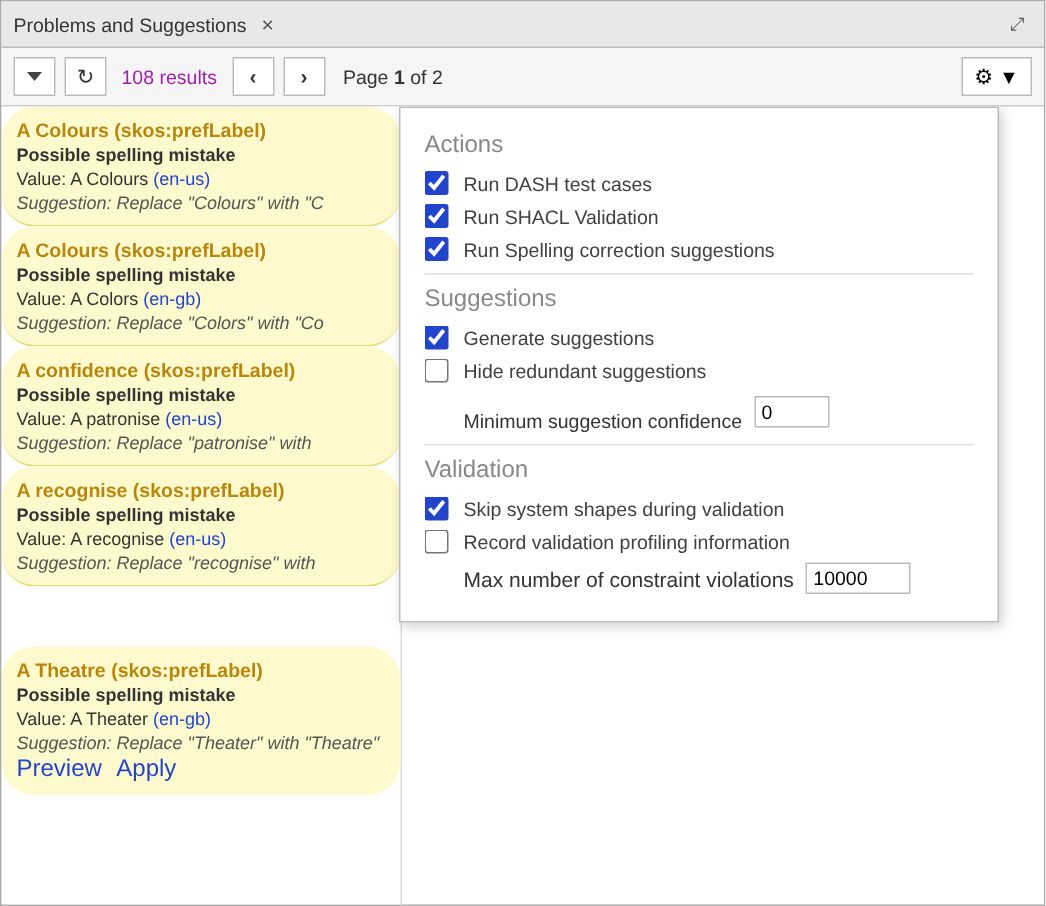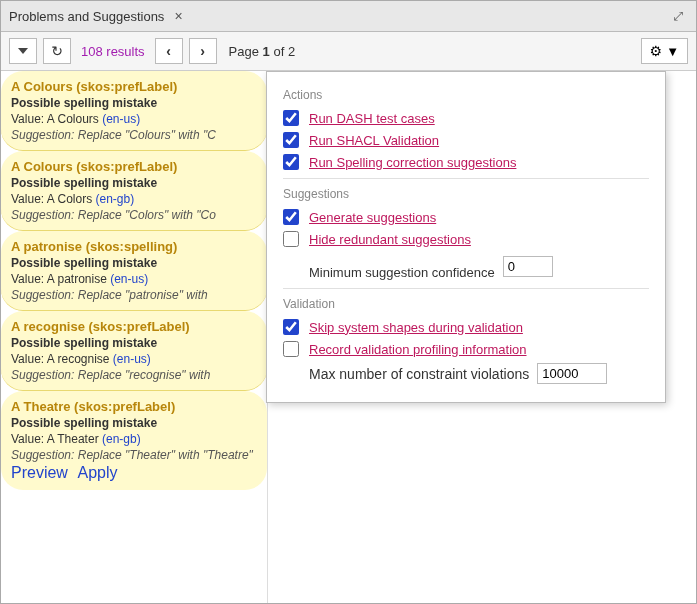--- a/index.html
+++ b/index.html
@@ -80,21 +80,21 @@
       border-right: 1px solid #ddd;
     }
 
     .list-item {
       background: #fffacd;
       border-bottom: 1px solid #e8d870;
       padding: 8px 10px;
       cursor: pointer;
       border-radius: 22px;
     }
-    .list-item:last-child { border-bottom: none; }
+    .list-item:last-child { border-bottom: none; margin-top: 40px; }
     .list-item-title { color: #b8860b; font-weight: bold; font-size: 13px; margin-bottom: 2px; }
     .list-item-subtitle { font-weight: bold; font-size: 12px; color: #333; margin-bottom: 2px; }
     .list-item-value { font-size: 12px; color: #333; margin-bottom: 2px; }
     .list-item-value .lang { color: #2244cc; }
     .list-item-suggestion { font-size: 12px; color: #555; }
     .list-item-suggestion em { font-style: italic; }
     .list-item-links { margin-top: 2px; }
     .list-item-links a { color: #2244cc; font-size: 16px; cursor: pointer; margin-right: 6px; }
 
     
@@ -104,36 +104,35 @@
       left: 265px;
       width: 400px;
       background: #fff;
       border: 1px solid #bbb;
       box-shadow: 2px 2px 8px rgba(0,0,0,0.2);
       z-index: 10;
       padding: 12px 16px;
     }
 
     .dropdown-section-title {
-      font-size: 12px;
+      font-size: 16px;
       color: #888;
       margin-bottom: 8px;
       margin-top: 4px;
     }
     .dropdown-item {
       display: flex;
       align-items: center;
       margin-bottom: 6px;
       gap: 10px;
     }
     .dropdown-item label {
       font-size: 13px;
-      color: #be185d;
-      cursor: pointer;
-      text-decoration: underline;
+      color: #404040;
+      cursor: pointer;
     }
     .dropdown-item input[type="checkbox"] {
       width: 16px; height: 16px; cursor: pointer; accent-color: #2244cc;
     }
     .dropdown-divider {
       border: none;
       border-top: 1px solid #e0e0e0;
       margin: 8px 0;
     }
     .min-confidence-row {
@@ -234,21 +233,21 @@
         <div class="list-item-value">
           <span>Value: A Colors</span>
           <span class="lang">(en-gb)</span>
         </div>
         <div class="list-item-suggestion">
           <em>Suggestion: Replace "Colors" with "Co</em>
         </div>
       </div>
 
       <div class="list-item">
-        <div class="list-item-title">A patronise (skos:spelling)</div>
+        <div class="list-item-title">A confidence (skos:prefLabel)</div>
         <div class="list-item-subtitle">Possible spelling mistake</div>
         <div class="list-item-value">
           <span>Value: A patronise</span>
           <span class="lang">(en-us)</span>
         </div>
         <div class="list-item-suggestion">
           <em>Suggestion: Replace "patronise" with</em>
         </div>
       </div>
 

